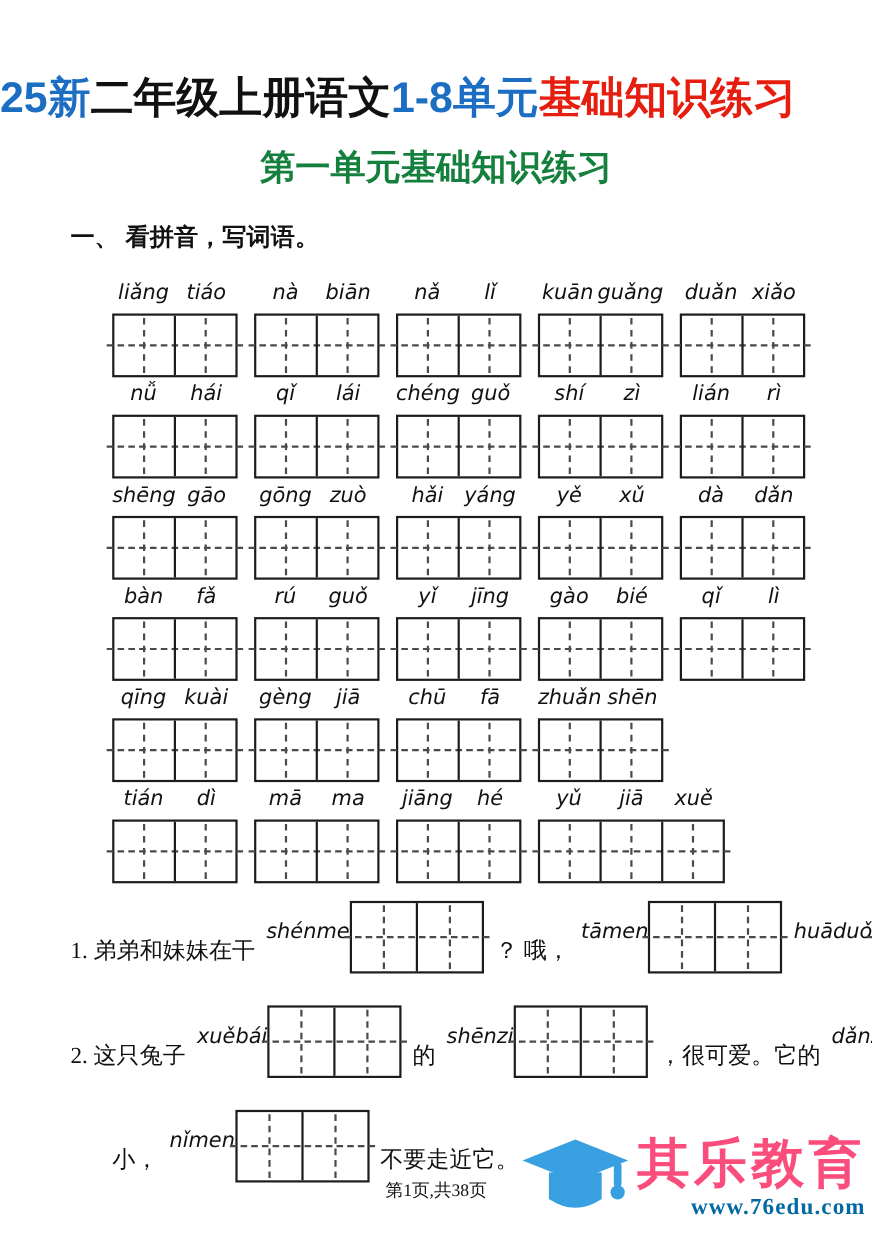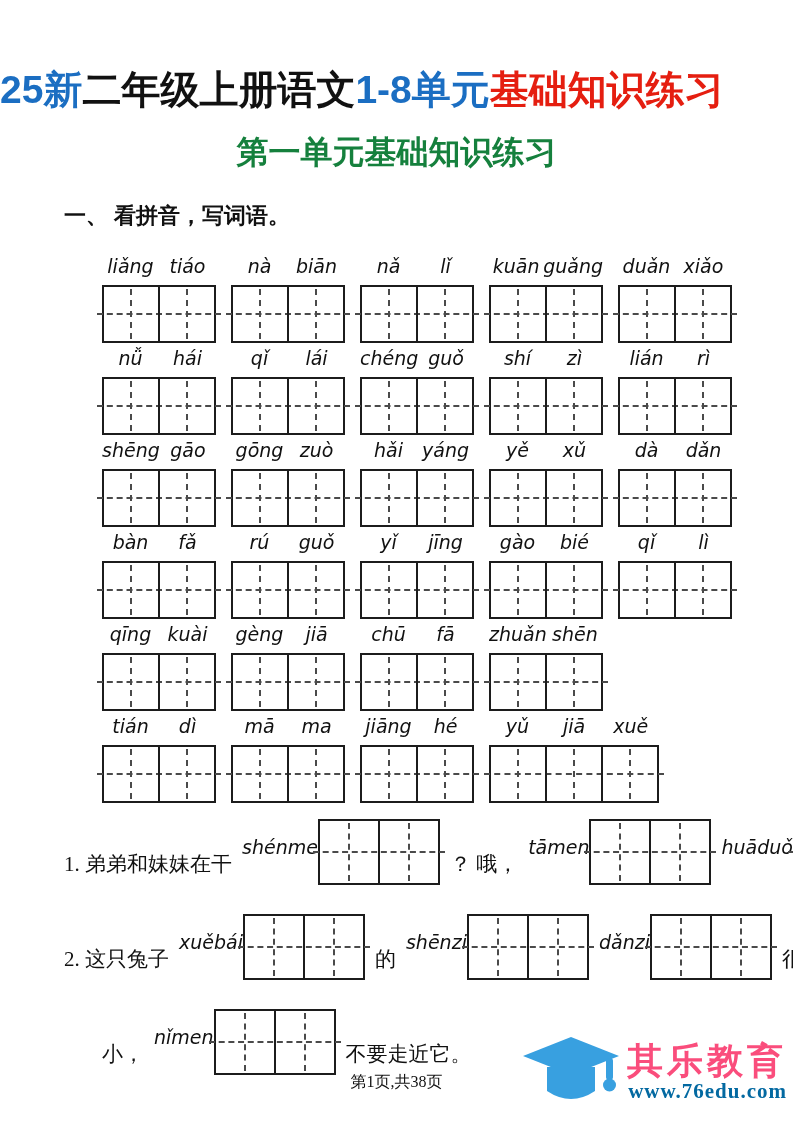--- a/index.html
+++ b/index.html
@@ -57,21 +57,21 @@
   
   .footer{
     position:absolute;bottom:28px;left:0;width:100%;text-align:center;
     font-size:16px;color:#111;font-family:"Liberation Serif",serif;
   }
   .logo{
     position:absolute;right:6px;bottom:12px;display:flex;align-items:center;gap:6px;
   }
   .logo-text{display:flex;flex-direction:column;align-items:flex-end;}
   .logo-name{
-    font-size:36px;font-weight:bold;color:#fa4d7c;letter-spacing:4px;line-height:1.1;
+    font-size:48px;font-weight:bold;color:#fa4d7c;letter-spacing:4px;line-height:1.1;
   }
   .logo-url{
     font-size:21px;font-weight:bold;color:#0369a1;line-height:1.1;letter-spacing:1px;
     font-family:Liberation Serif, serif;
   }
 </style>
 </head>
 <body>
 
 <div class="page">
@@ -484,20 +484,24 @@
         <div class="sunit">
           <div class="pinyin-line">
             <div class="pinyin-syllable">shēn</div>
             <div class="pinyin-syllable">zi</div>
           </div>
           <div class="writing-box big-box">
             <div class="box-midline"></div>
             <div class="writing-cell"></div>
             <div class="writing-cell"></div>
           </div>
+        </div>
+        <div class="sunit">
+          <div class="pspacer"></div>
+          <div class="stext">，很可爱。它的</div>
         </div>
         <div class="sunit">
           <div class="pinyin-line">
             <div class="pinyin-syllable">dǎn</div>
             <div class="pinyin-syllable">zi</div>
           </div>
           <div class="writing-box big-box">
             <div class="box-midline"></div>
             <div class="writing-cell"></div>
             <div class="writing-cell"></div>

